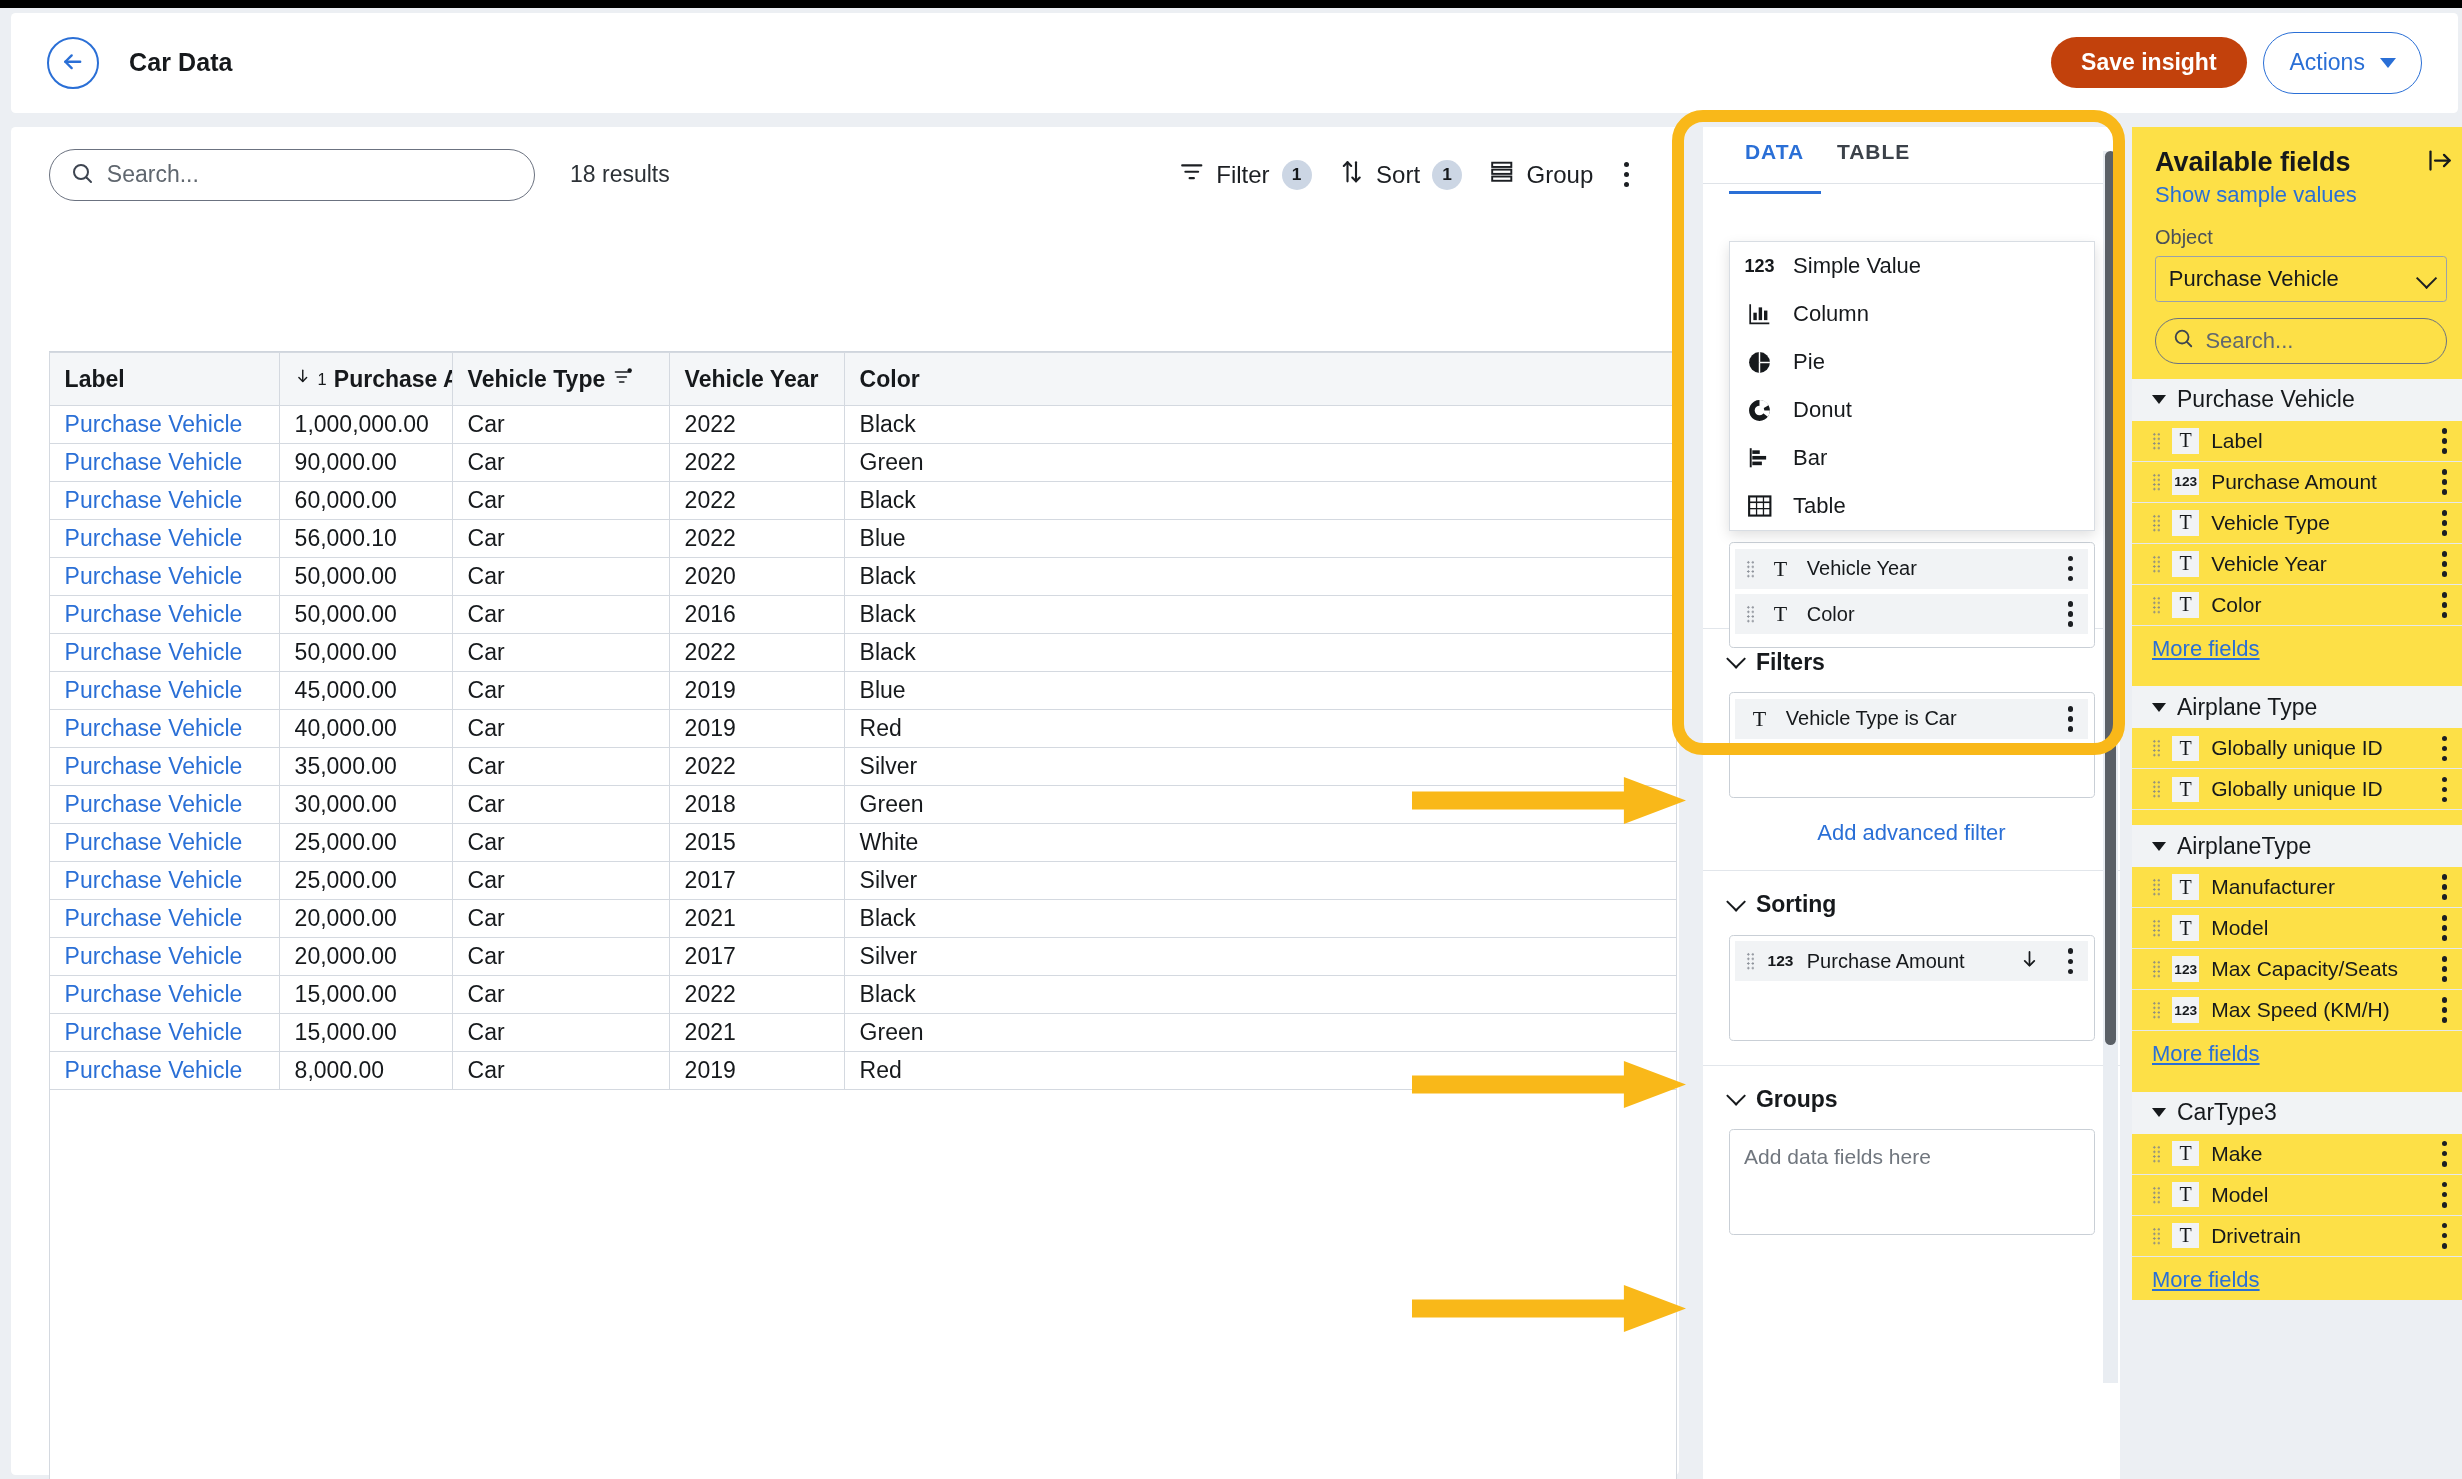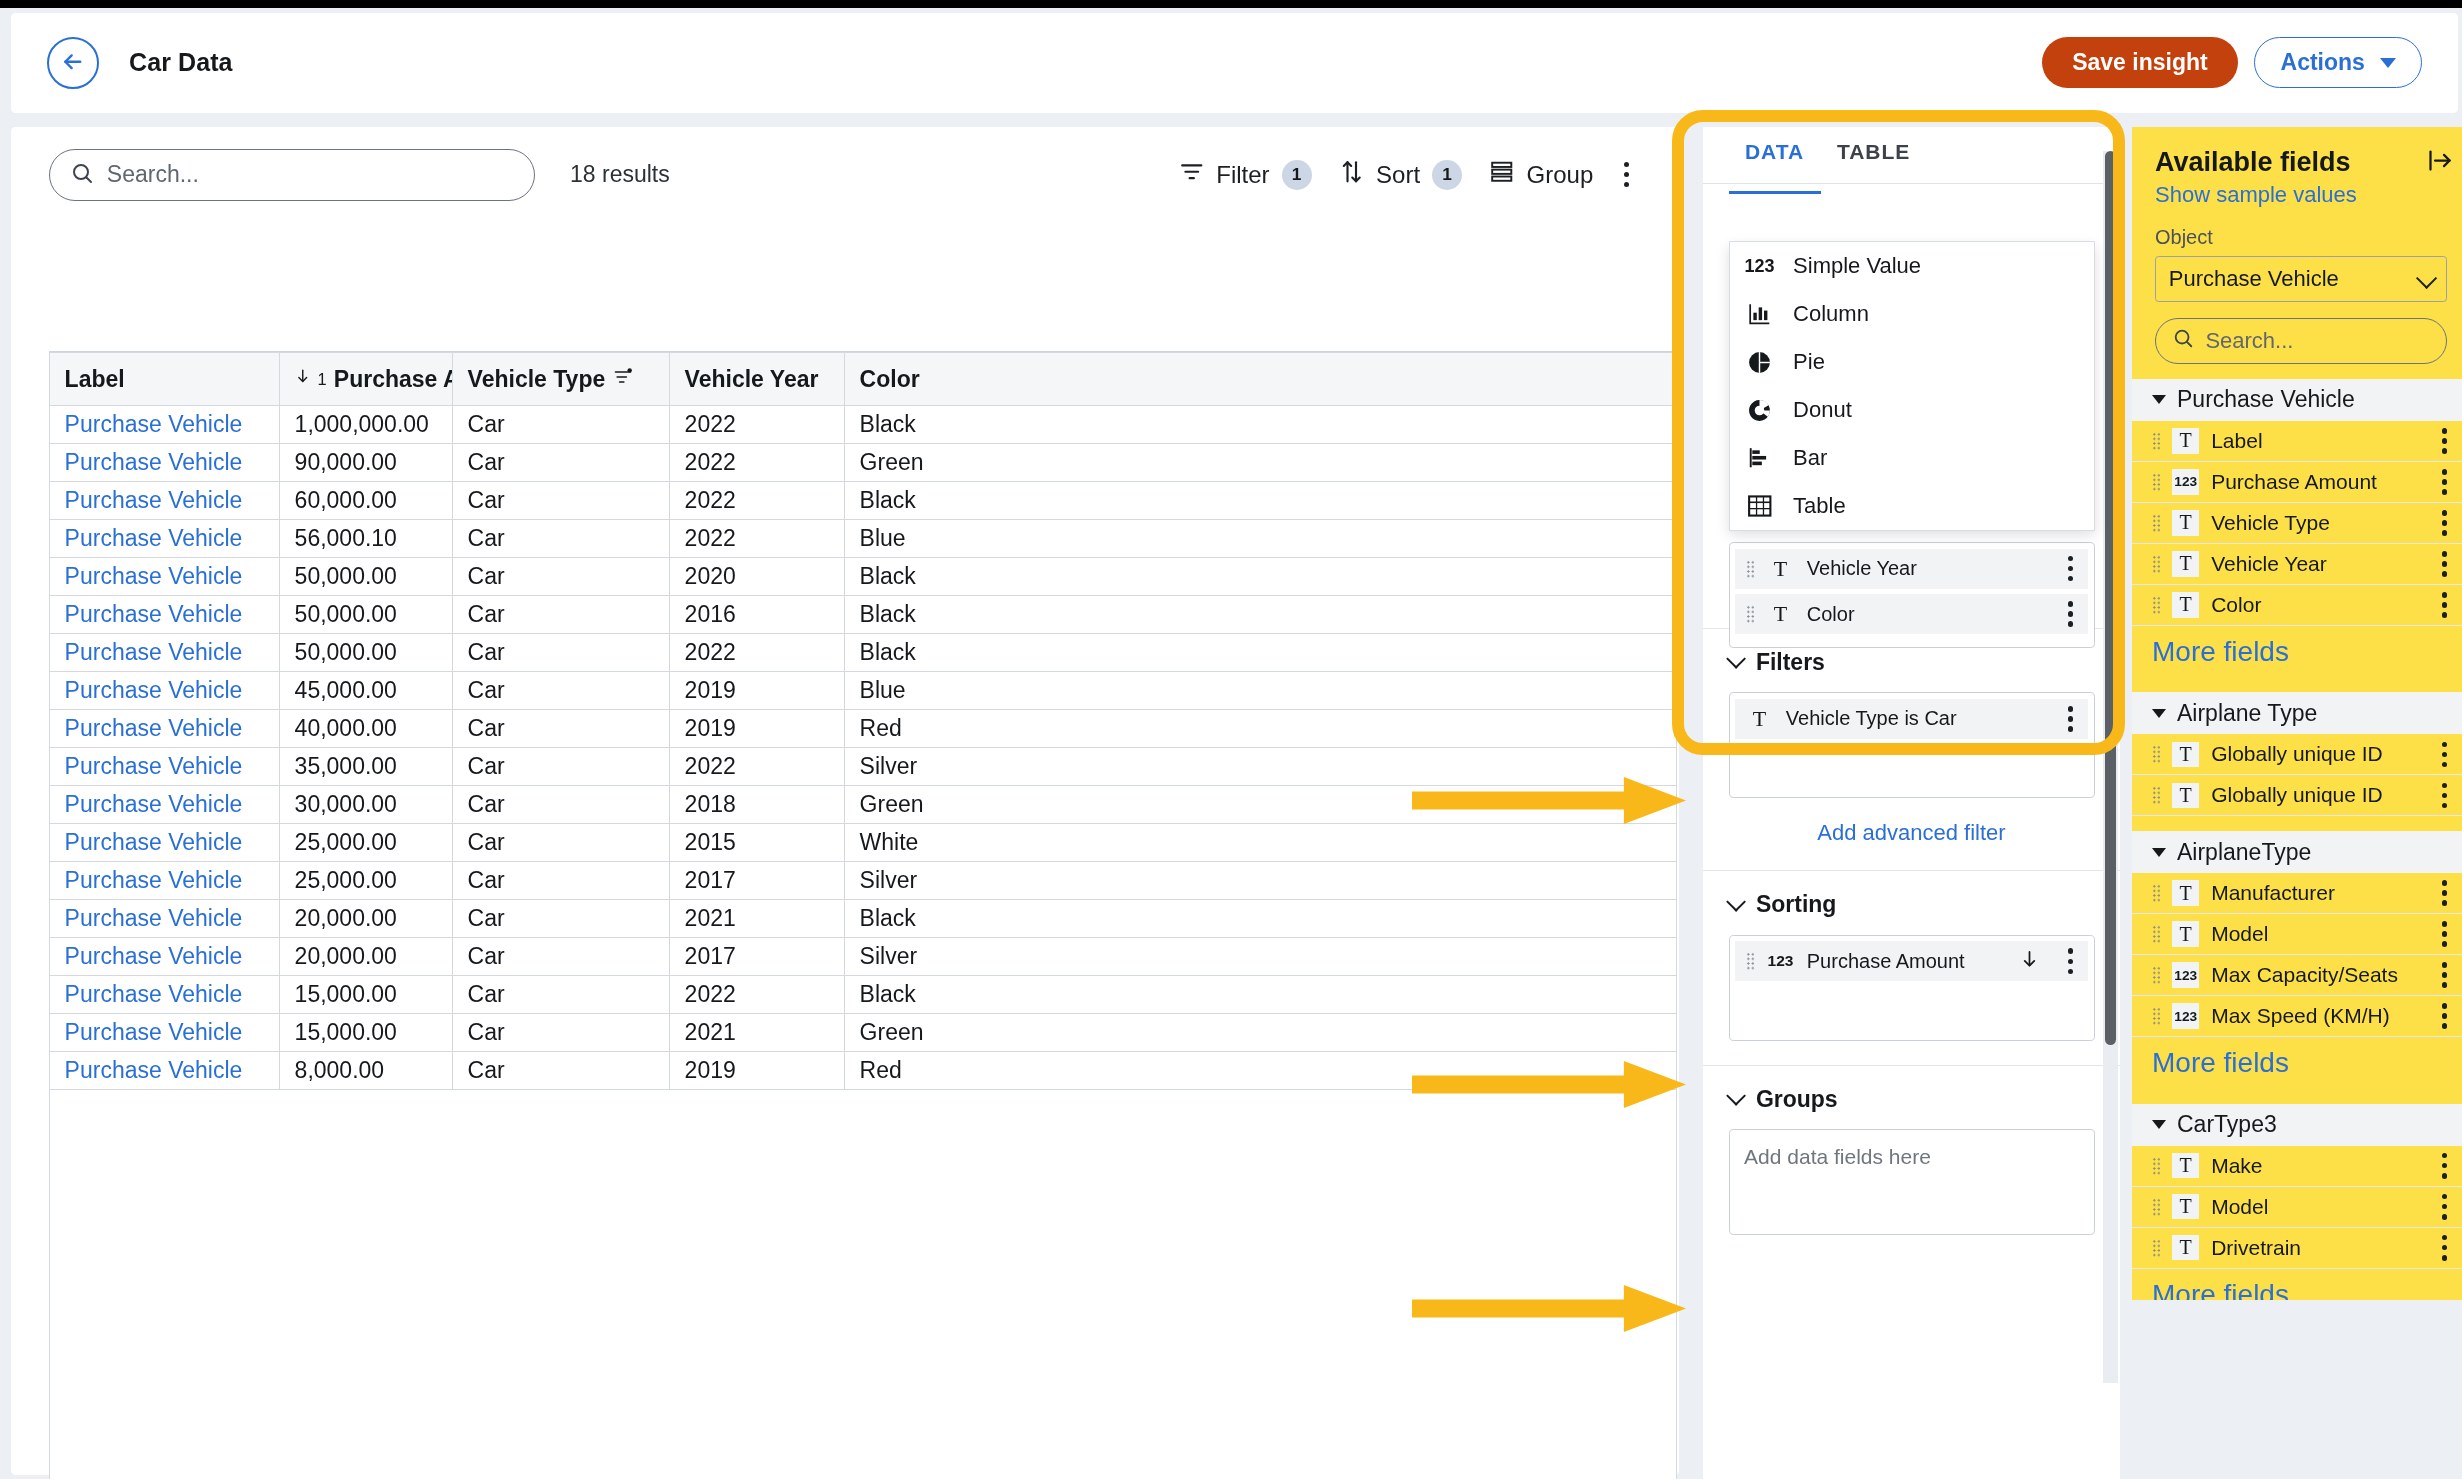--- a/index.html
+++ b/index.html
@@ -42,22 +42,22 @@
     margin-left: auto; margin-right: 36px;
     display: flex; align-items: center; gap: 16.4px;
   }
   .btn-primary {
     background: #c2410c; color: #fff; border: none; border-radius: 36px;
     height: 51px; padding: 0 30px; font-size: 23px; font-weight: bold;
     font-family: inherit; cursor: pointer; white-space: nowrap;
   }
   .btn-outline {
     background: #fff; color: #2a6fd6; border: 1.8px solid #2a6fd6;
-    border-radius: 36px; height: 51px; padding: 0 25.5px;
-    font-size: 23px; font-weight: bold; font-family: inherit;
+    border-radius: 36px; height: 62px; padding: 0 25.5px;
+    font-size: 23px; font-weight: normal; font-family: inherit;
     cursor: pointer; display: flex; align-items: center; gap: 14.6px;
     white-space: nowrap;
   }
   .caret-down {
     width: 0; height: 0;
     border-left: 8.2px solid transparent; border-right: 8.2px solid transparent;
     border-top: 10px solid #2a6fd6;
   }
 
   
@@ -242,21 +242,21 @@
     height: 41px; padding: 0 11px 0 20px; border-bottom: 0.9px solid #e5e8ec;
     font-size: 21px; color: #16191c; cursor: grab;
   }
   .fld-row .tico-box {
     width: 27px; height: 25.5px; background: #f1f3f5; display: flex;
     align-items: center; justify-content: center; flex: none;
     font-family: "Liberation Serif", serif; font-size: 20px;
   }
   .fld-row .tico-box.num { font-family: "Liberation Sans", sans-serif; font-size: 13.7px; font-weight: bold; }
   .fld-row .kebab { margin-left: auto; }
-  .morefields { color: #2a6fd6; font-size: 28px; padding: 10px 4px 10px 20px; cursor: pointer; }
+  .morefields { color: #2a6fd6; font-size: 22px; padding: 10px 4px 10px 20px; cursor: pointer; text-decoration: underline; }
 
   
   .hl-box {
     position: absolute; left: 1672px; top: 110px; width: 453px; height: 645px;
     border: 12px solid #f9b819; border-radius: 31px;
     pointer-events: none; z-index: 40;
   }
 </style>
 </head>
 <body>

